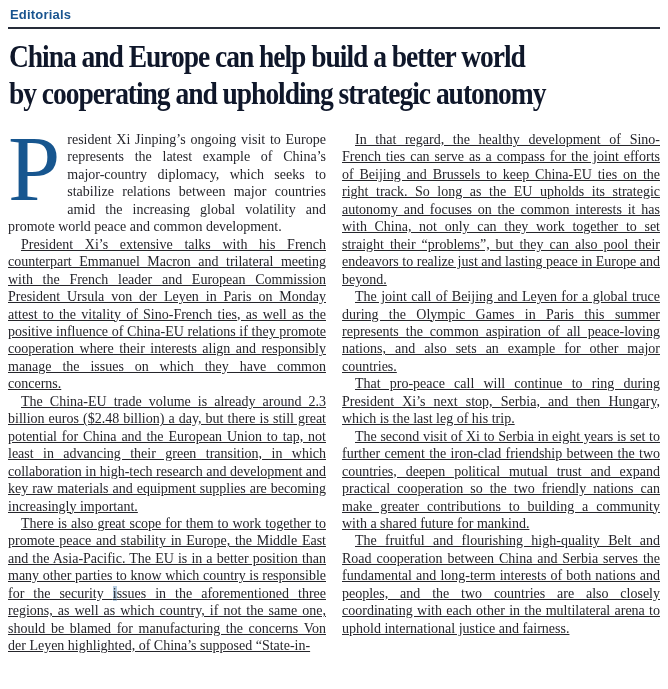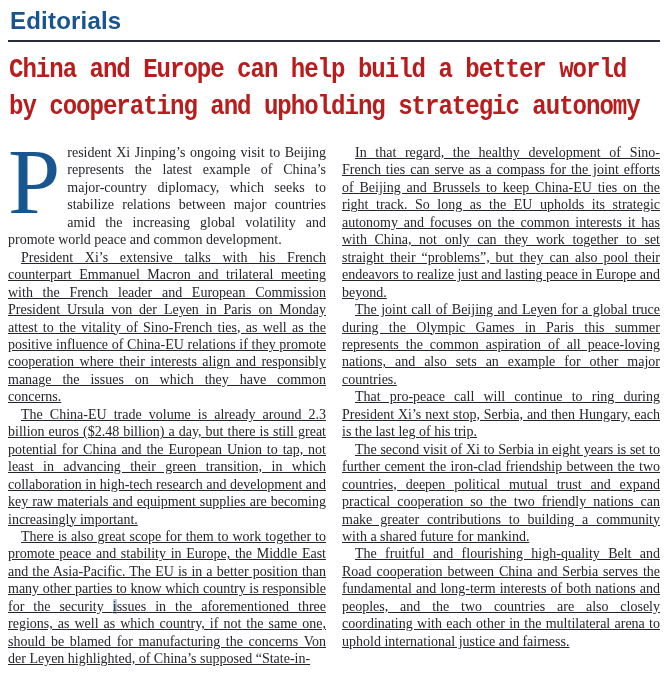--- a/index.html
+++ b/index.html
@@ -16,38 +16,38 @@
   .page {
     box-sizing: border-box;
     width: 668px;
     height: 689px;
     padding: 5px 8px 0 8px;
   }
   .section-label {
     display: inline-block;
     font-family: "Liberation Sans", sans-serif;
     font-weight: 700;
-    font-size: 24px;
+    font-size: 13px;
     letter-spacing: 0.2px;
     color: #19548f;
     padding: 2px 0 4px 2px;
     cursor: pointer;
   }
   .header-rule {
     height: 2px;
     background: #262c39;
     margin-top: 1px;
   }
   .headline {
     margin: 9px 0 0 0;
     padding-left: 1px;
-    font-family: Liberation Mono, monospace;
+    font-family: Liberation Serif, serif;
     font-weight: 700;
-    color: #b91c1c;
-    font-size: 28px;
+    color: #0f172a;
+    font-size: 32px;
     line-height: 37px;
     letter-spacing: -1.2px;
   }
   .hl-line {
     display: block;
     white-space: nowrap;
     transform: scaleX(0.86);
     transform-origin: 0 50%;
   }
   .columns {
@@ -96,30 +96,30 @@
 
   <h1 class="headline">
     <span class="hl-line">China and Europe can help build a better world</span>
     <span class="hl-line">by cooperating and upholding strategic autonomy</span>
   </h1>
 
   <div class="columns">
 
     <div class="col">
       <p>
-        <span class="dropcap">P</span><span>resident Xi Jinping’s ongoing visit to Beijing represents the latest example of China’s major-country diplomacy, which seeks to stabilize relations between major countries amid the increasing global volatility and promote world peace and common development.</span>
+        <span class="dropcap">P</span><span>resident Xi Jinping’s ongoing visit to Europe represents the latest example of China’s major-country diplomacy, which seeks to stabilize relations between major countries amid the increasing global volatility and promote world peace and common development.</span>
       </p>
       <p class="indent">President Xi’s extensive talks with his French counterpart Emmanuel Macron and trilateral meeting with the French leader and European Commission President Ursula von der Leyen in Paris on Monday attest to the vitality of Sino-French ties, as well as the positive influence of China-EU relations if they promote cooperation where their interests align and responsibly manage the issues on which they have common concerns.</p>
       <p class="indent">The China-EU trade volume is already around 2.3 billion euros ($2.48 billion) a day, but there is still great potential for China and the European Union to tap, not least in advancing their green transition, in which collaboration in high-tech research and development and key raw materials and equipment supplies are becoming increasingly important.</p>
       <p class="indent"><span>There is also great scope for them to work together to promote peace and stability in Europe, the Middle East and the Asia-Pacific. The EU is in a better position than many other parties to know which country is responsible for the security </span><span class="cursor-hl">i</span><span>ssues in the aforementioned three regions, as well as which country, if not the same one, should be blamed for manufacturing the concerns Von der Leyen highlighted, of China’s supposed “State-in-</span></p>
     </div>
 
     <div class="col">
       <p class="indent">In that regard, the healthy development of Sino-French ties can serve as a compass for the joint efforts of Beijing and Brussels to keep China-EU ties on the right track. So long as the EU upholds its strategic autonomy and focuses on the common interests it has with China, not only can they work together to set straight their “problems”, but they can also pool their endeavors to realize just and lasting peace in Europe and beyond.</p>
       <p class="indent">The joint call of Beijing and Leyen for a global truce during the Olympic Games in Paris this summer represents the common aspiration of all peace-loving nations, and also sets an example for other major countries.</p>
-      <p class="indent">That pro-peace call will continue to ring during President Xi’s next stop, Serbia, and then Hungary, each is the last leg of his trip.</p>
+      <p class="indent">That pro-peace call will continue to ring during President Xi’s next stop, Serbia, and then Hungary, which is the last leg of his trip.</p>
       <p class="indent">The second visit of Xi to Serbia in eight years is set to further cement the iron-clad friendship between the two countries, deepen political mutual trust and expand practical cooperation so the two friendly nations can make greater contributions to building a community with a shared future for mankind.</p>
       <p class="indent">The fruitful and flourishing high-quality Belt and Road cooperation between China and Serbia serves the fundamental and long-term interests of both nations and peoples, and the two countries are also closely coordinating with each other in the multilateral arena to uphold international justice and fairness.</p>
     </div>
 
   </div>
 
 </div>
 
 </body></html>

